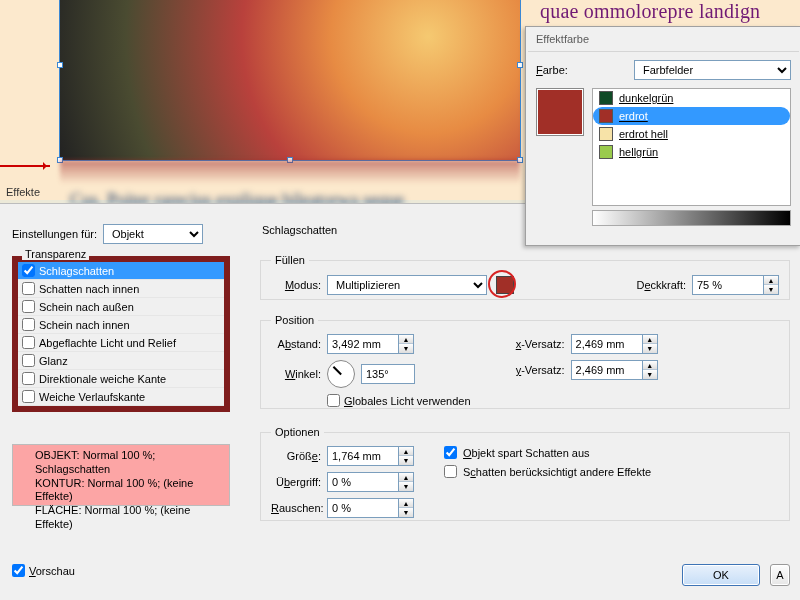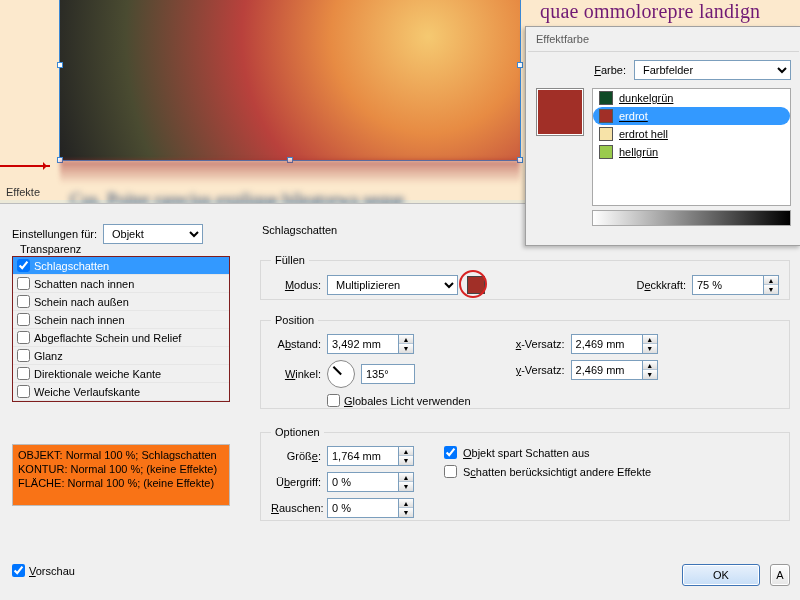--- a/index.html
+++ b/index.html
@@ -25,30 +25,30 @@
   .dlg { position: absolute; left: 0; top: 203px; width: 800px; height: 397px;
          background: #f0f0f0; border-top: 1px solid #bcbcbc; }
   .dlg-title { position: absolute; left: 6px; top: -18px; font-size: 11px; color: #333; }
 
   .settings-row { position: absolute; left: 12px; top: 20px; display: flex; align-items: center; gap: 6px; }
   .label { font-size: 11px; }
   select, input[type=text] { height: 20px; border: 1px solid #7b9ebd; background: #fff; font-size: 11px; padding: 1px 4px; }
   .combo-sm { width: 100px; }
 
   
-  .fx-group { position: absolute; left: 12px; top: 52px; width: 218px; border: 1px solid #7f1d1d; }
+  .fx-group { position: absolute; left: 12px; top: 52px; width: 218px; border: 6px solid #7f1d1d; }
   .fx-group-title { position: absolute; top: -14px; left: 4px; background: #f0f0f0; padding: 0 3px; font-size: 11px; }
   .fx-list { list-style: none; }
   .fx-list li { display: flex; align-items: center; gap: 4px; padding: 2px 4px; border-bottom: 1px solid #e6e6e6; }
   .fx-list li.selected { background: #3399ff; color: #fff; }
   .fx-list li.selected span { color: #fff; }
   .fx-list input[type=checkbox] { width: 13px; height: 13px; }
 
   .summary-box { position: absolute; left: 12px; top: 240px; width: 218px; height: 62px;
-                 border: 1px solid #bcbcbc; background: #f97316; padding: 4px 5px; line-height: 1.25; font-size: 10.5px; color:#333;}
+                 border: 1px solid #bcbcbc; background: #fca5a5; padding: 4px 22px; line-height: 1.25; font-size: 10.5px; color:#333;}
 
   .preview { position: absolute; left: 12px; top: 360px; display: flex; align-items: center; gap: 4px; }
 
   .section-title { position: absolute; left: 262px; top: 20px; font-size: 11px; }
 
   fieldset.group { position: absolute; border: 1px solid #d9d9d9; border-radius: 0; padding: 8px 10px 10px; }
   fieldset.group legend { padding: 0 4px; font-size: 11px; }
   .g-fill { left: 260px; top: 50px; width: 530px; height: 46px; }
   .g-pos  { left: 260px; top: 110px; width: 530px; height: 95px; }
   .g-opt  { left: 260px; top: 222px; width: 530px; height: 95px; }
@@ -135,21 +135,21 @@
         <li>
           <input type="checkbox" style="">
           <span>Schein nach außen</span>
         </li>
         <li>
           <input type="checkbox" style="">
           <span>Schein nach innen</span>
         </li>
         <li>
           <input type="checkbox" style="">
-          <span>Abgeflachte Schein und Relief</span>
+          <span>Abgeflachte Licht und Relief</span>
         </li>
         <li>
           <input type="checkbox" style="">
           <span>Glanz</span>
         </li>
         <li>
           <input type="checkbox" style="">
           <span>Direktionale weiche Kante</span>
         </li>
         <li>
@@ -169,21 +169,21 @@
     <input type="checkbox" checked="" style="">
     <span><span class="underline-key">V</span><span></span><span id="preview-rest">orschau</span></span>
   </label>
 
   <div class="section-title">Schlagschatten</div>
 
   <fieldset class="group g-fill">
     <legend>Füllen</legend>
     <div class="row">
       <span class="lbl lbl-w"><span class="underline-key">M</span>odus:</span>
-      <select style="width:131px">
+      <select style="width:160px">
         <option>Multiplizieren</option>
       </select>
       <span style="position:relative; width:24px; height:22px; display:inline-flex; align-items:center; justify-content:center;">
         <span class="swatch" style="background: rgb(161, 47, 39);"></span>
         <span class="red-circle" style="left:-5px; top:-4px"></span>
       </span>
       <span style="flex:1"></span>
       <span class="lbl">D<span class="underline-key">e</span>ckkraft:</span>
       <div class="spin-wrap">
         <input class="spin" type="text" value="75 %" style="">
@@ -297,21 +297,21 @@
   <div class="ok-row">
     <button class="btn">OK</button>
     <button class="btn" style="min-width:20px;border-color:#999;background:linear-gradient(#fdfdfd,#e6e6e6)">A</button>
   </div>
 </div>
 
 <div class="color-panel">
   <div class="cp-title">Effektfarbe</div>
   <div class="cp-sep"></div>
   <div class="cp-row">
-    <span class="lbl" style="width:90px;text-align:right"><span class="underline-key">F</span>arbe:</span>
+    <span class="lbl" style="width:90px;text-align:left"><span class="underline-key">F</span>arbe:</span>
     <select class="cp-combo">
       <option>Farbfelder</option>
     </select>
   </div>
   <div class="cp-body">
     <div class="cp-big-swatch" style="background: rgb(161, 47, 39);"></div>
     <div style="flex:1">
       <div class="cp-list" id="cp-list">
           <div class="item">
             <span class="cp-sw" style="background: rgb(15, 74, 38);"></span>

